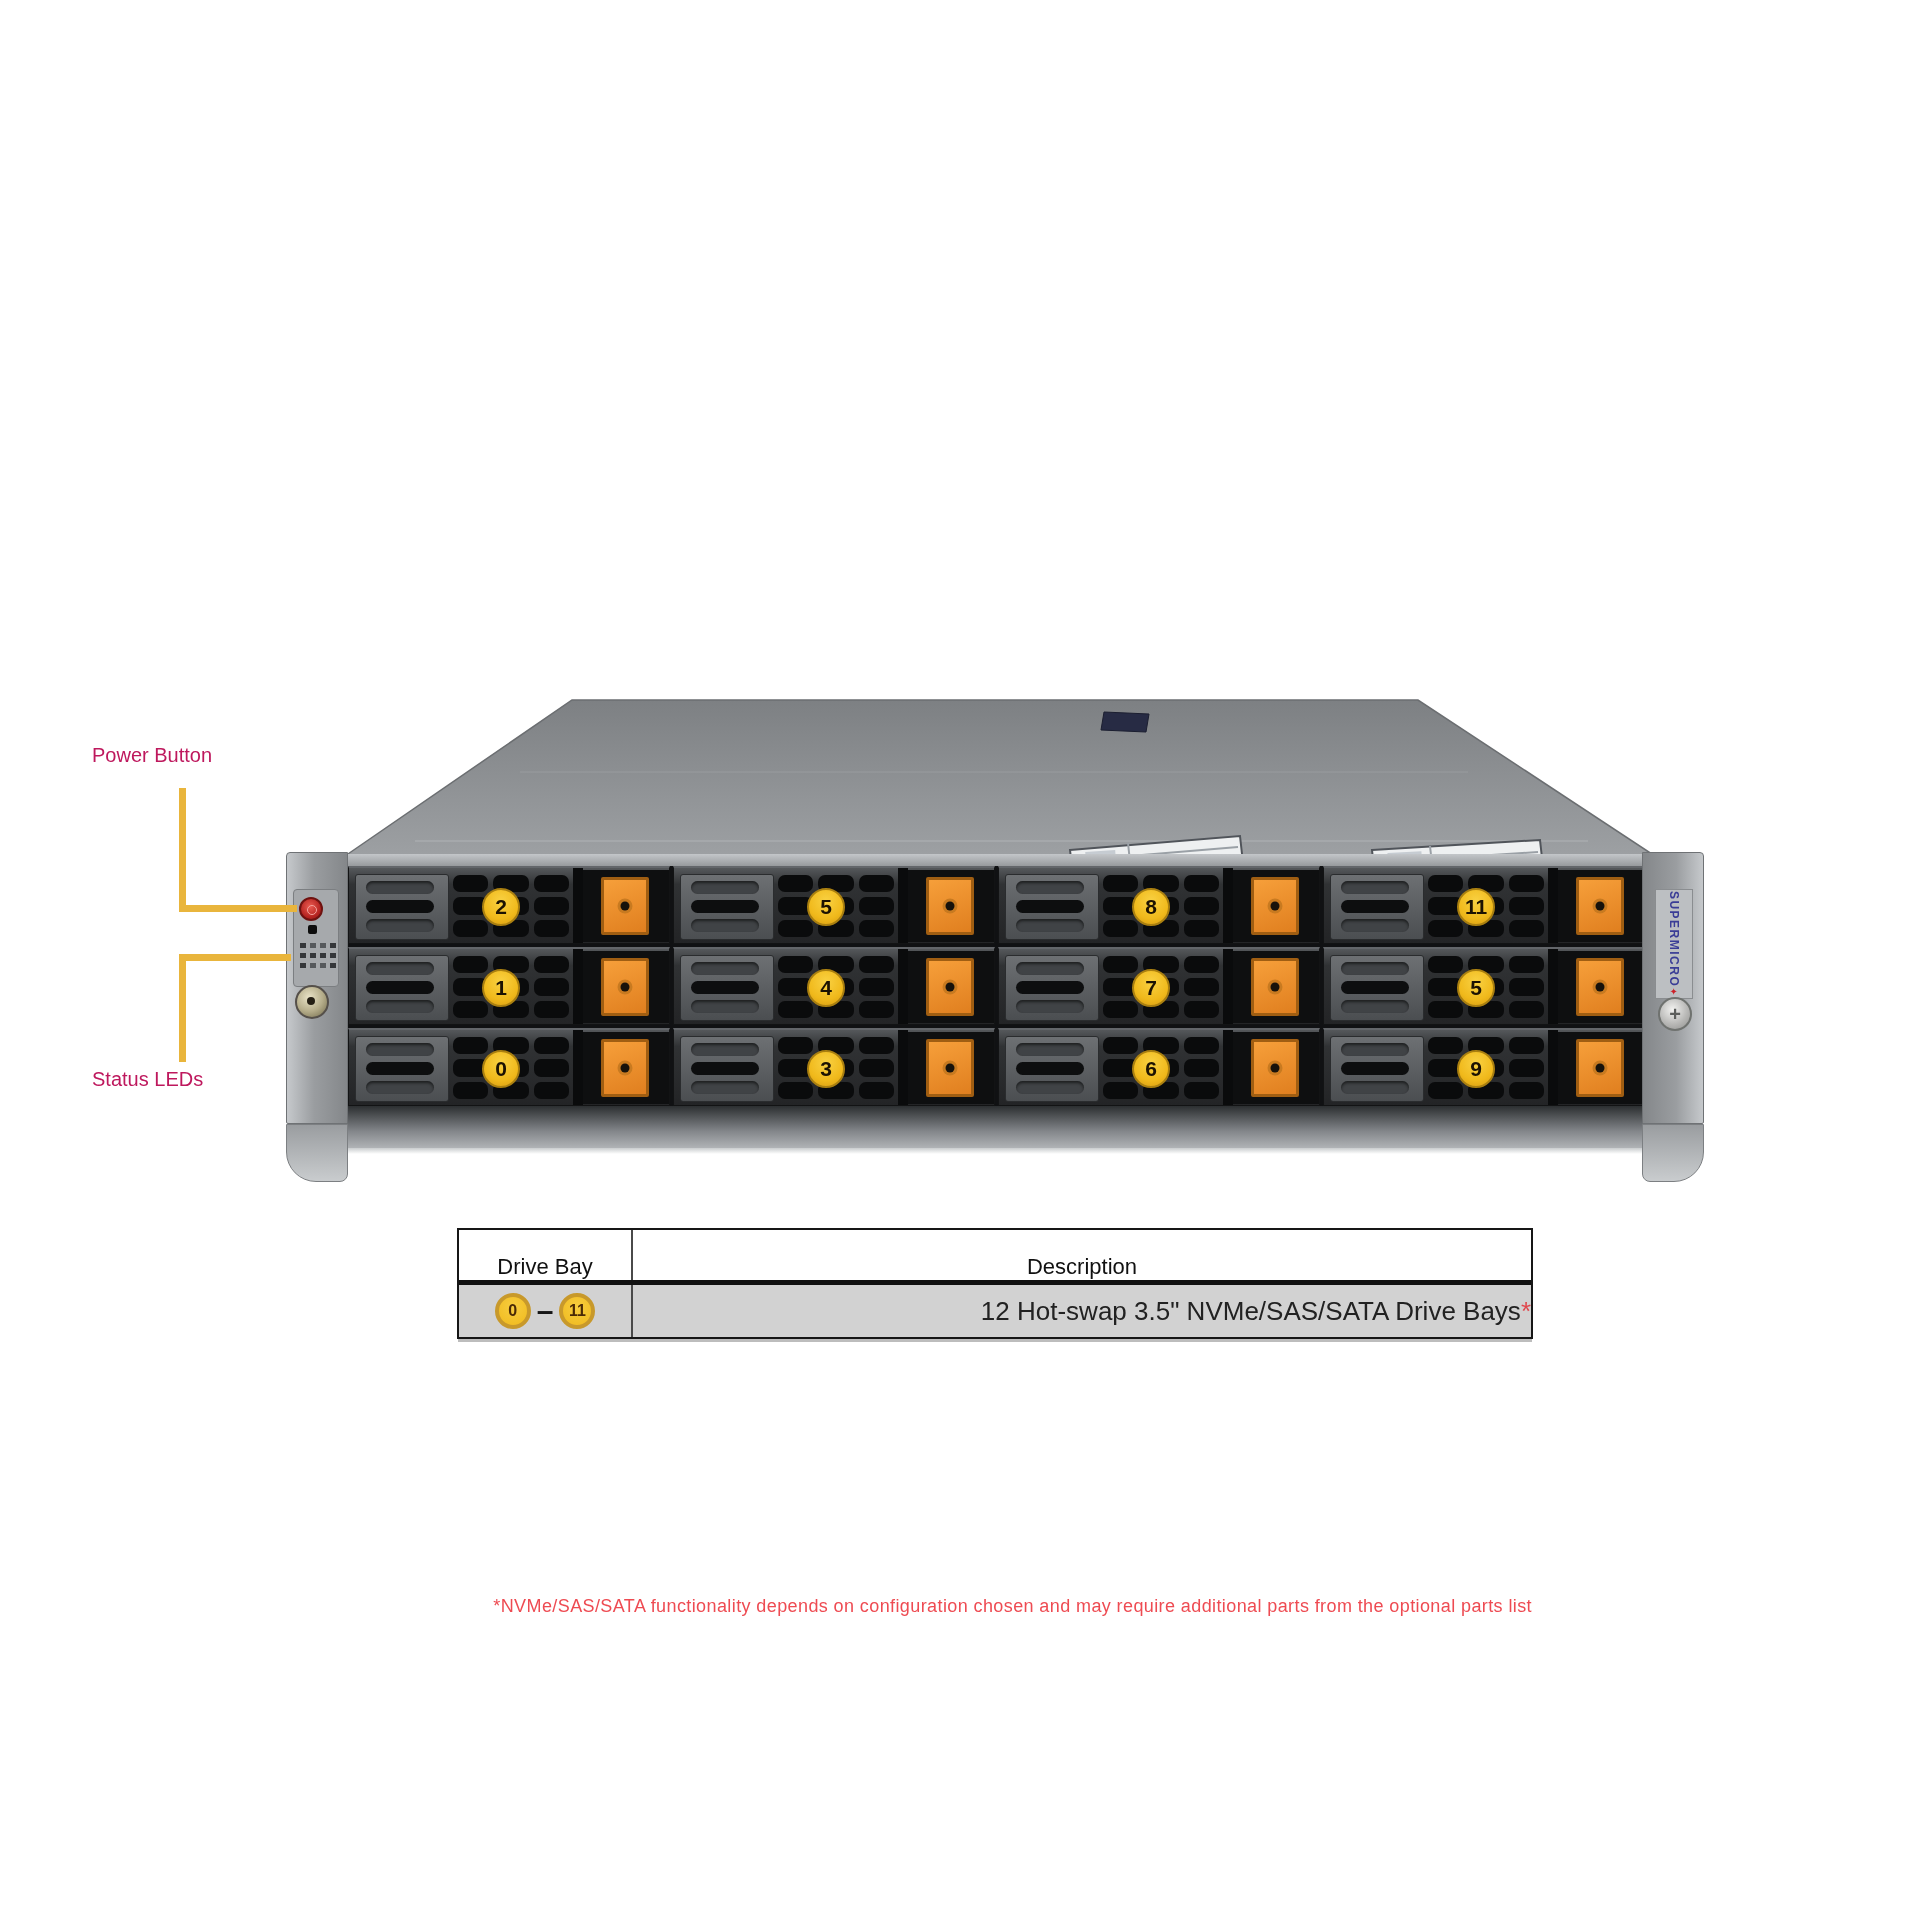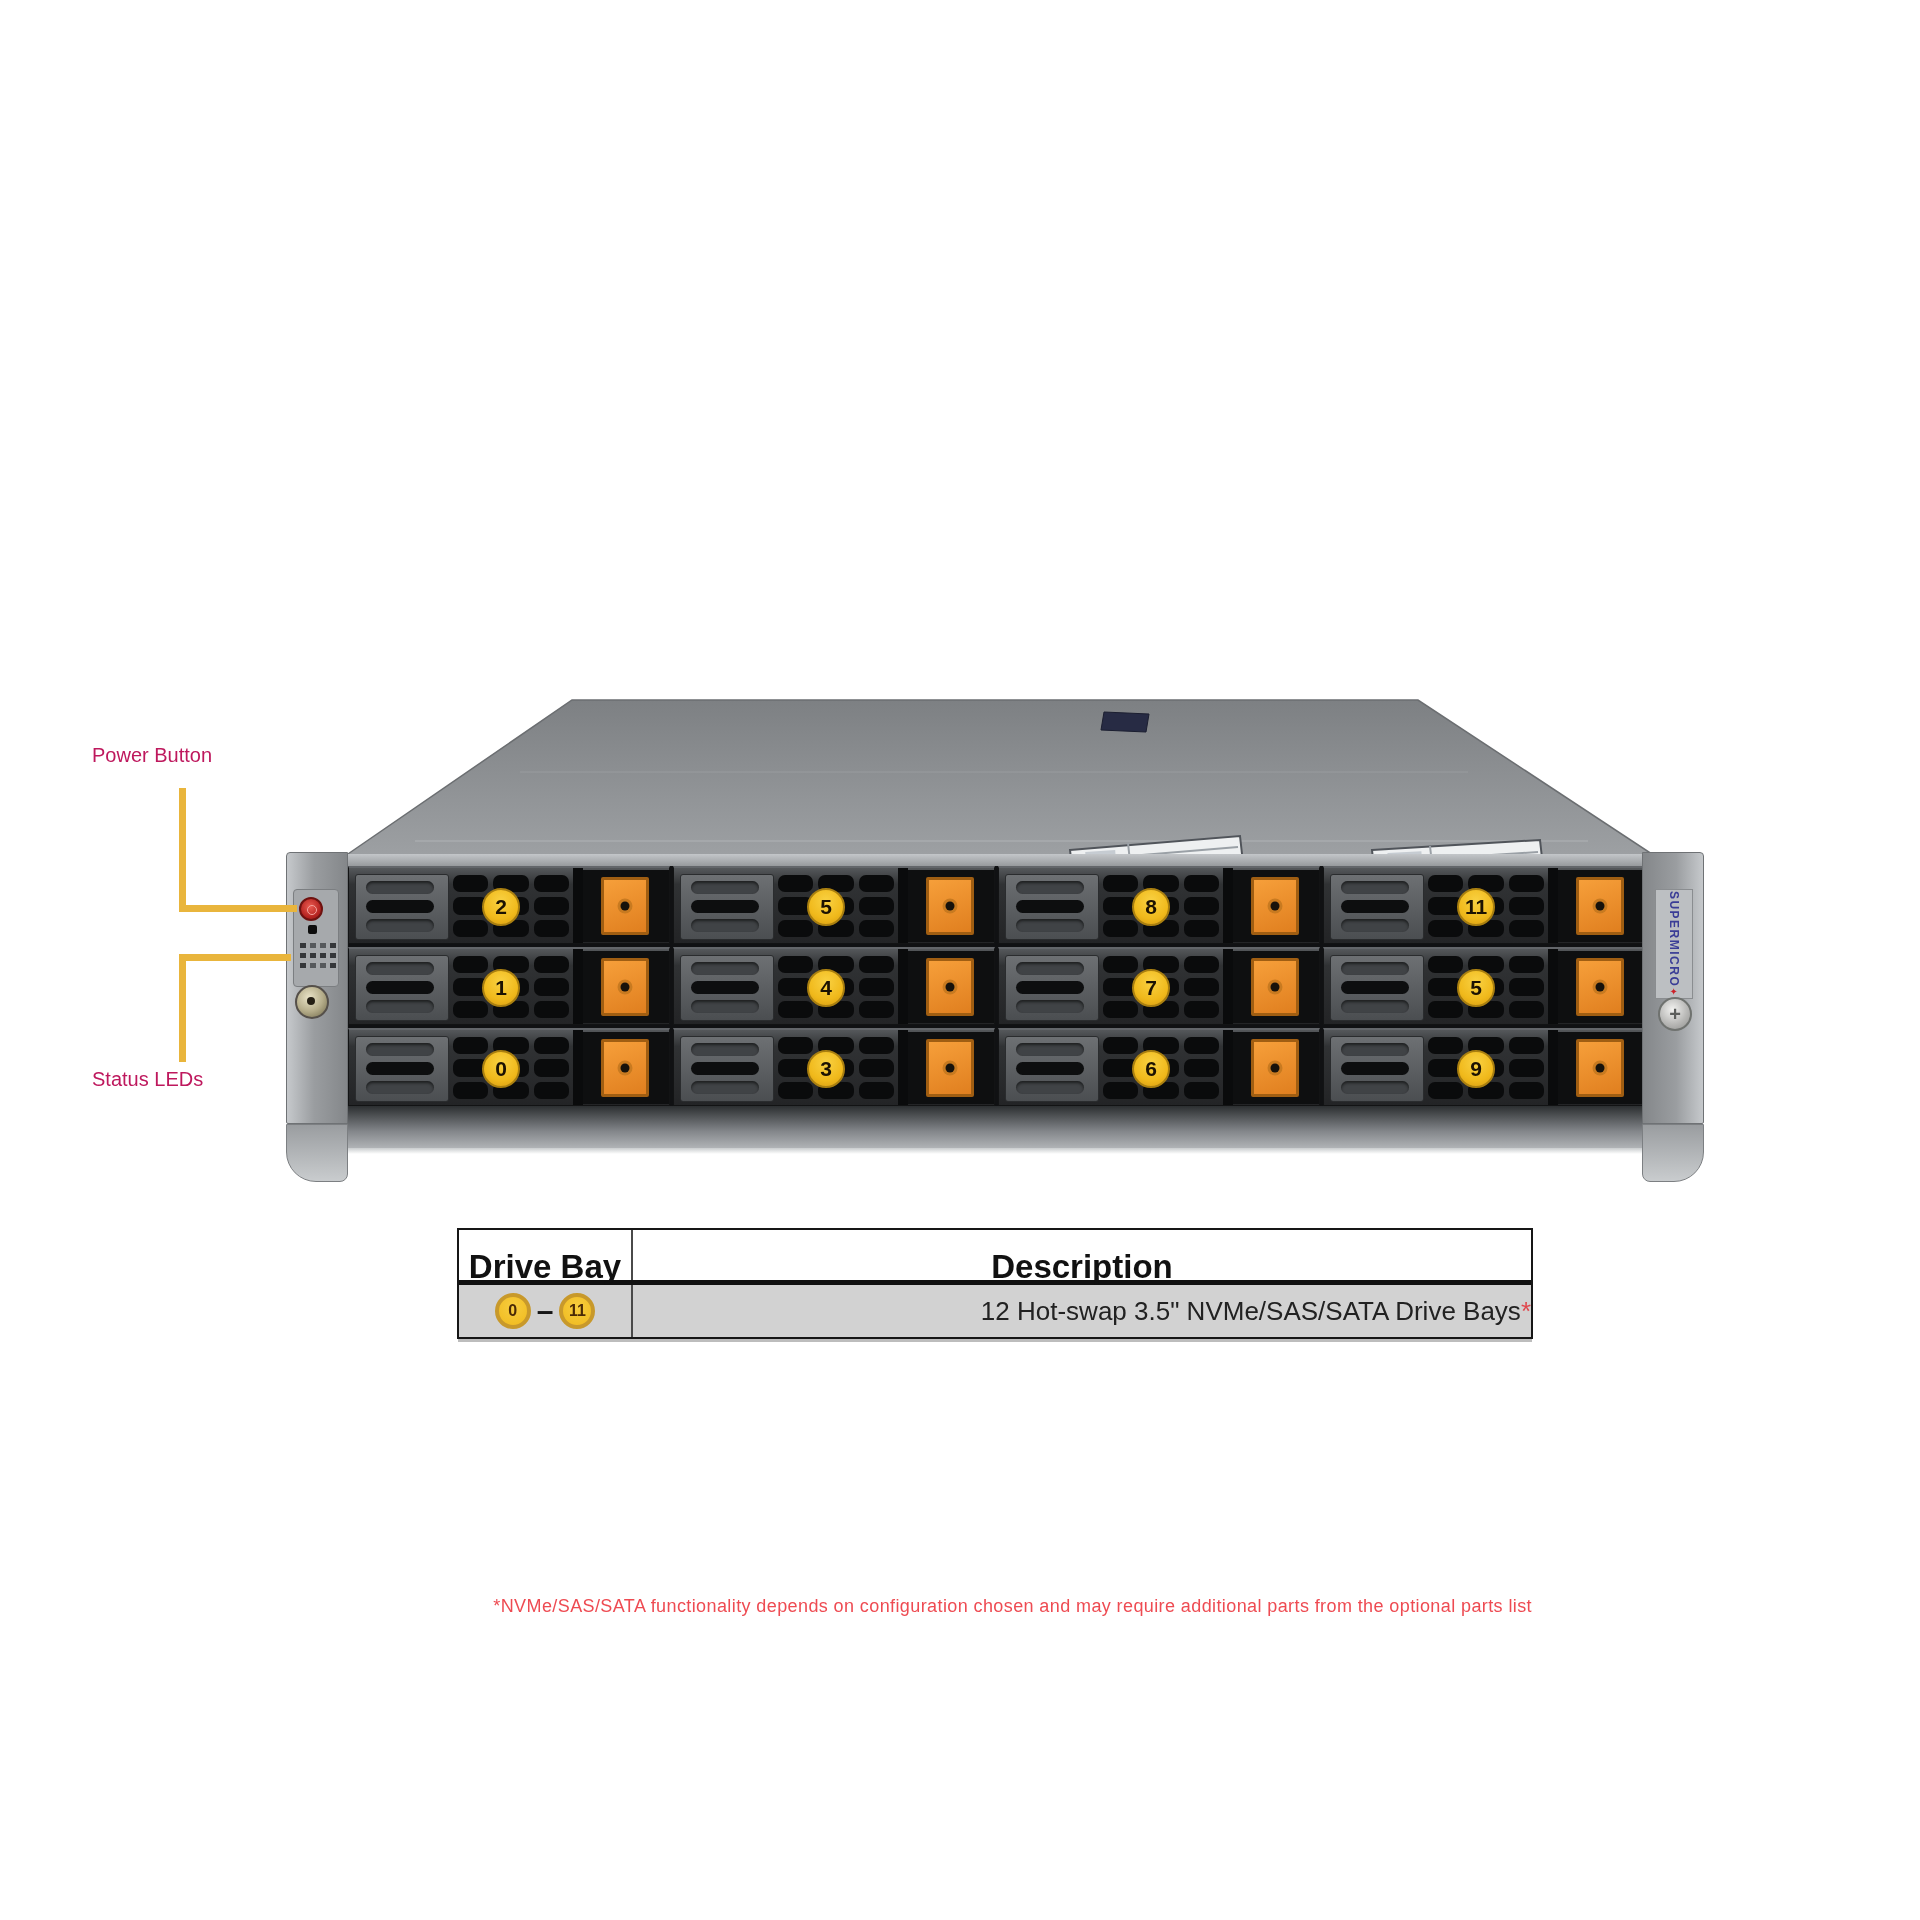--- a/index.html
+++ b/index.html
@@ -91,21 +91,21 @@
   .thumbscrew::after{content:"+";position:absolute;left:0;top:0;width:30px;height:30px;line-height:30px;
                      text-align:center;color:#5c5e5c;font-size:20px;font-weight:bold;}
 
   
   .dtable{position:absolute;left:457px;top:1228px;width:1076px;box-sizing:border-box;
           border:2px solid #161616;background:#fff;box-shadow:0 4px 0 -1px #bdbdbd;}
   .t-header{display:flex;height:50px;background:#ffffff;}
   .t-row{display:flex;height:52px;background:#d2d2d2;}
   .t-col1{width:174px;border-right:2px solid #4a4a4a;display:flex;align-items:center;justify-content:center;box-sizing:border-box;}
   .t-col2{flex:1;display:flex;align-items:center;justify-content:flex-end;}
-  .t-head-label{font-weight:bold;font-size:33px;color:#111;width:100%;text-align:center;margin-top:24px;}
+  .t-head-label{font-weight:normal;font-size:22px;color:#111;width:100%;text-align:center;margin-top:24px;}
   .t-sep{height:5px;background:#111;}
   .tbadge{width:28px;height:28px;border-radius:50%;background:radial-gradient(circle at 50% 35%,#f7cd3f,#f0ba1d);
           border:4px solid #c8992b;display:flex;align-items:center;justify-content:center;flex:0 0 auto;}
   .tbadge span{font-weight:bold;font-size:16px;color:#4a2a06;}
   .tdash{font-weight:bold;font-size:30px;color:#161616;margin:0 6px;line-height:52px;}
   .desccell{padding-left:22px;font-size:26px;color:#222;}
   .fn-star{color:#e0474d;}
 
   .footnote{position:absolute;left:432px;top:1596px;width:1100px;text-align:right;
             font-size:18px;letter-spacing:0.4px;color:#ee4b52;}

